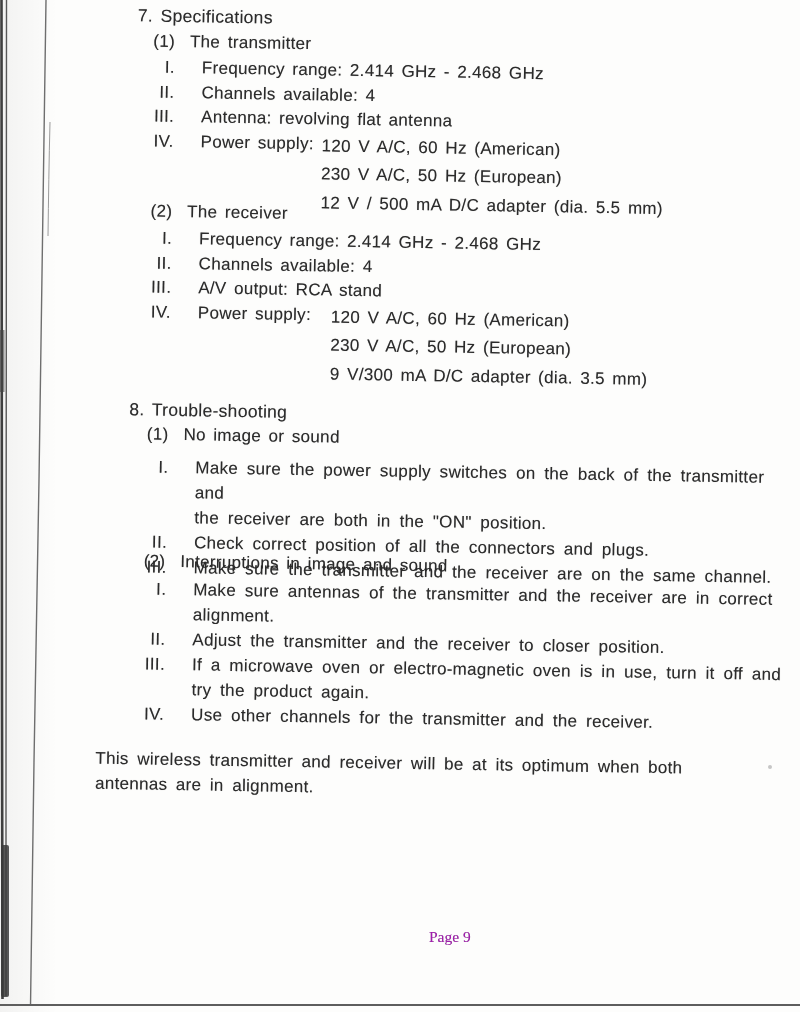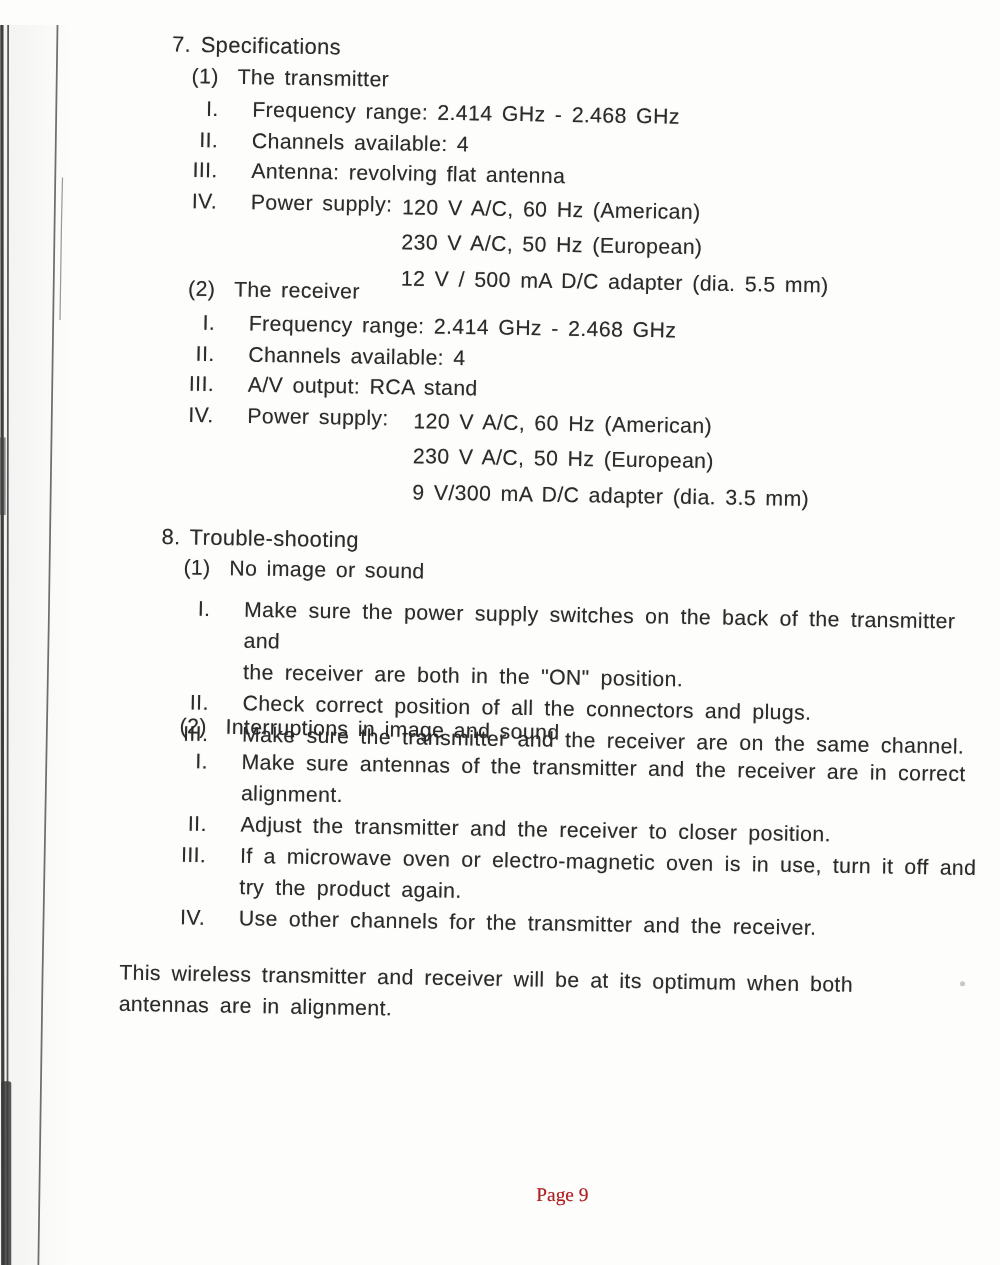--- a/index.html
+++ b/index.html
@@ -4,21 +4,21 @@
 <style>
   html,body{margin:0;padding:0;}
   body{
     width:800px;height:1012px;
     background:#fdfdfc;
     font-family:"Liberation Sans","DejaVu Sans",sans-serif;
     color:#2b2b2b;
     overflow:hidden;
     position:relative;
   }
-  .page{position:absolute;inset:0;margin-top:20px;}
+  .page{position:absolute;inset:0;}
   
   .page::before{
     content:"";position:absolute;top:0;bottom:0;left:0;width:58px;
     background:linear-gradient(90deg,rgba(0,0,0,0.045),rgba(0,0,0,0.0));
     pointer-events:none;
   }
   .artifacts{position:absolute;top:0;left:0;pointer-events:none;}
   .content{
     position:absolute;inset:0;
     transform:rotate(0.95deg);
@@ -39,21 +39,21 @@
   .spec .item{line-height:24.6px;}
   .ts .item{line-height:25px;}
   .ts .line{word-spacing:3.8px;}
   .vals{line-height:28.6px;}
   .t-label{flex:0 0 121px;width:121px;}
   .r-label{flex:0 0 133px;width:133px;}
   .closing{line-height:25.4px;word-spacing:3.5px;}
   .pageno{
     position:absolute;top:928px;left:429px;
     font-family:"Liberation Serif","DejaVu Serif",serif;
-    font-size:15.5px;color:#b91c1c;
+    font-size:15.5px;color:#a21caf;
     text-shadow:0 0 0.6px rgba(30,30,30,0.4);
   }
 </style>
 </head>
 <body>
 
 <div class="page">
 
   <svg class="artifacts" width="800" height="1012" viewBox="0 0 800 1012" aria-hidden="true">
     <path d="M1.5,0 C2,150 1,400 2,700 C2.5,850 2,950 2.5,999" stroke="#3f3f3f" stroke-width="2.6" fill="none"></path>

